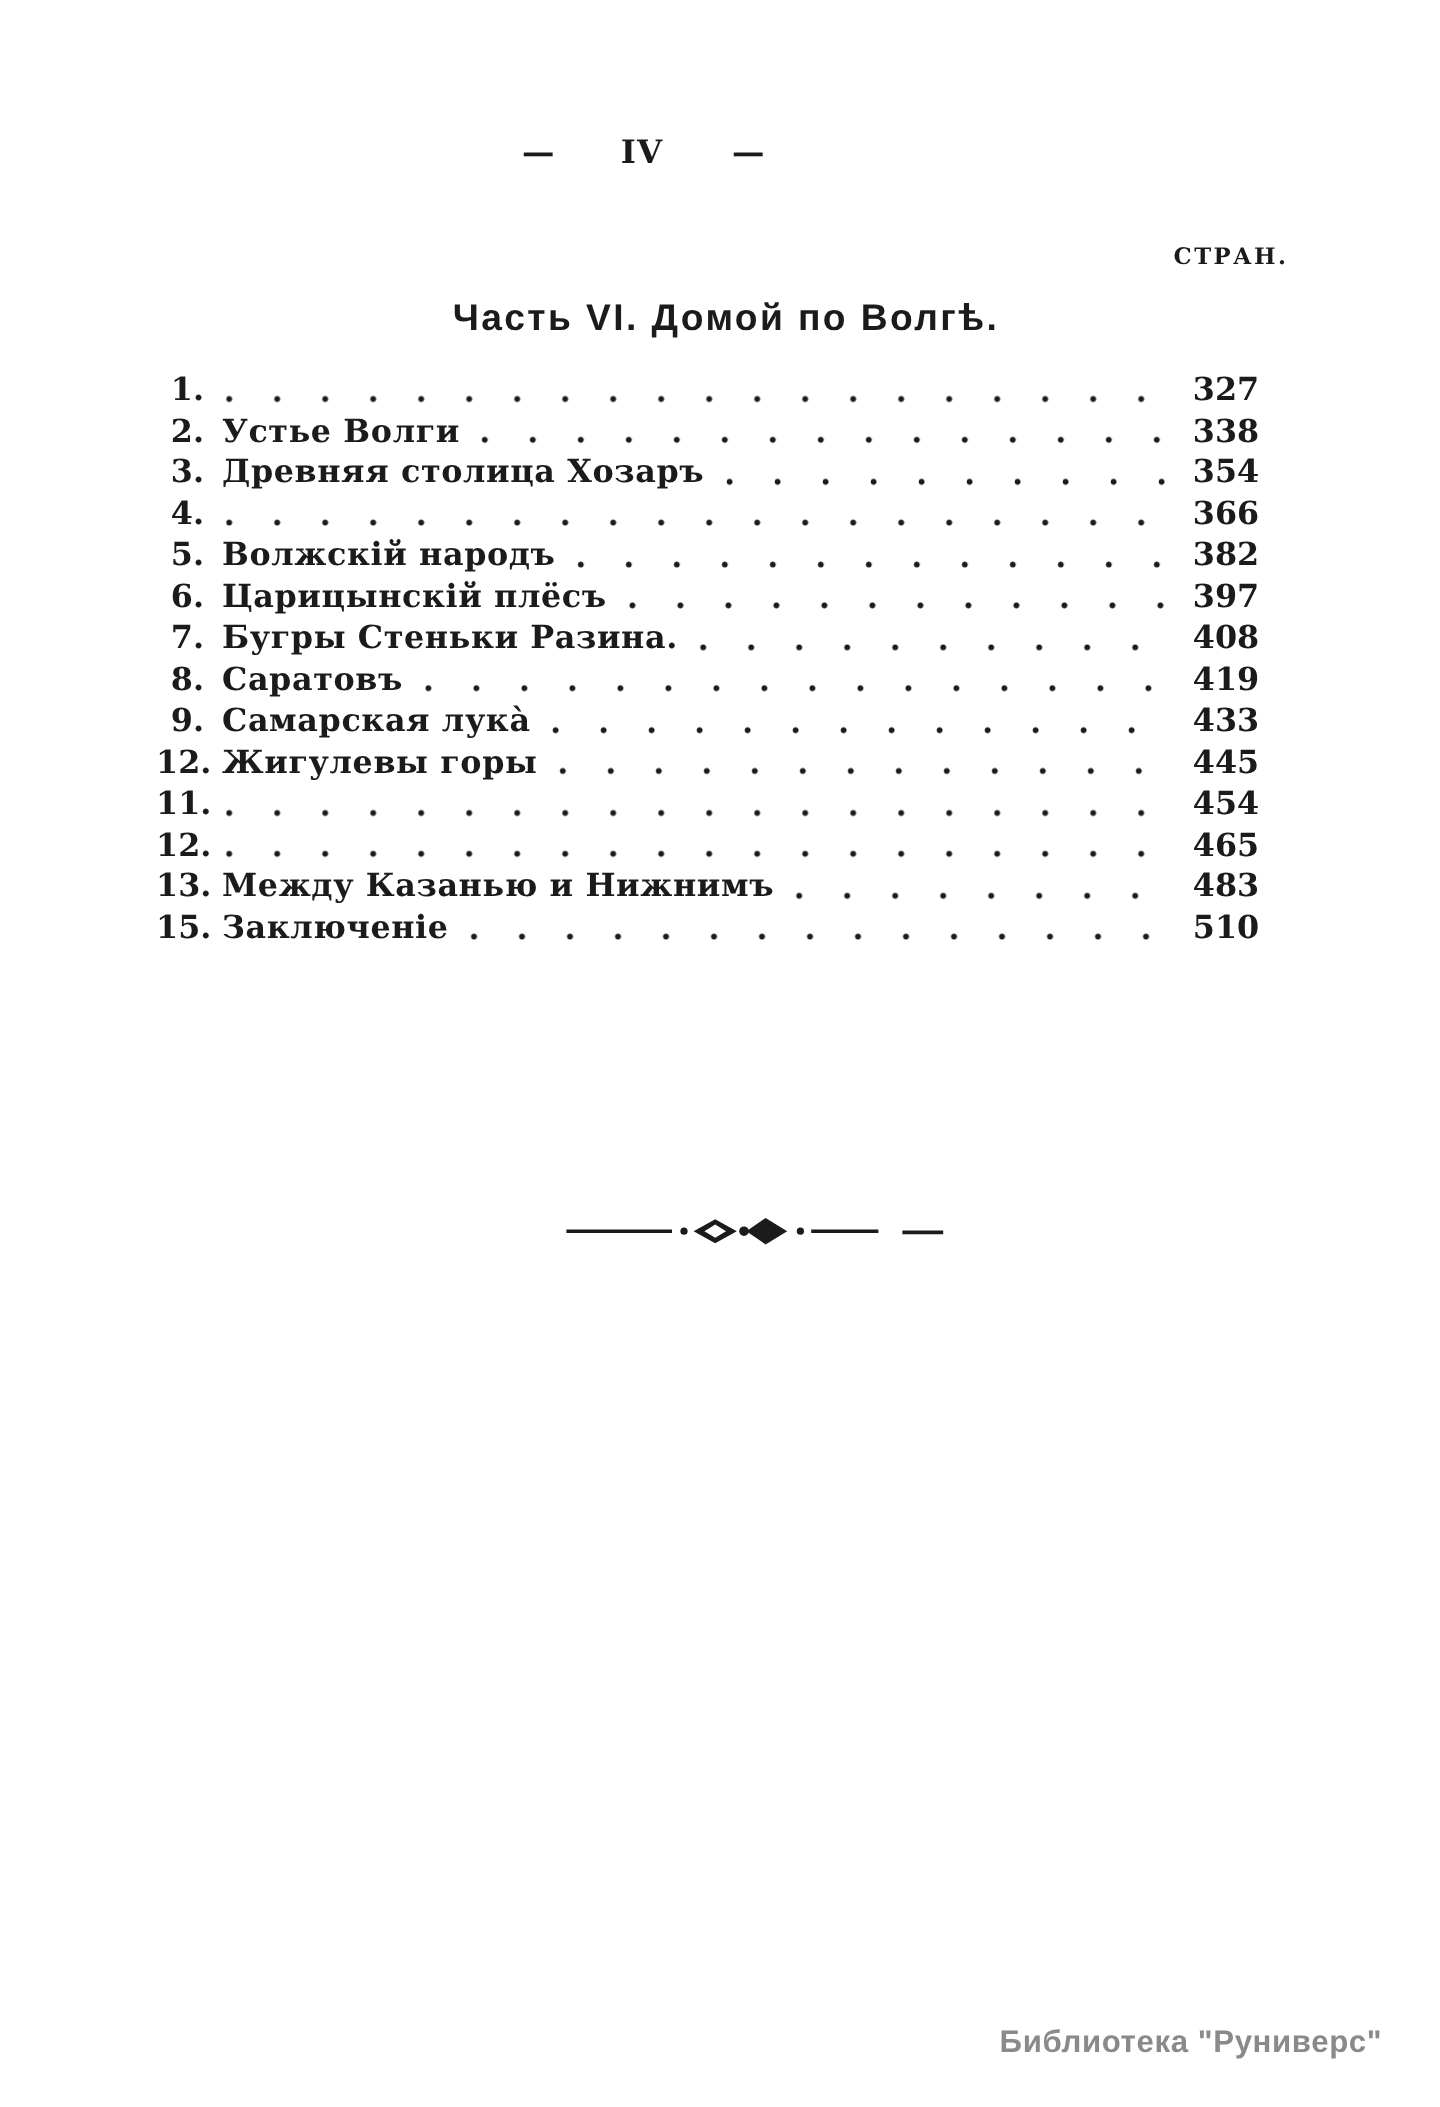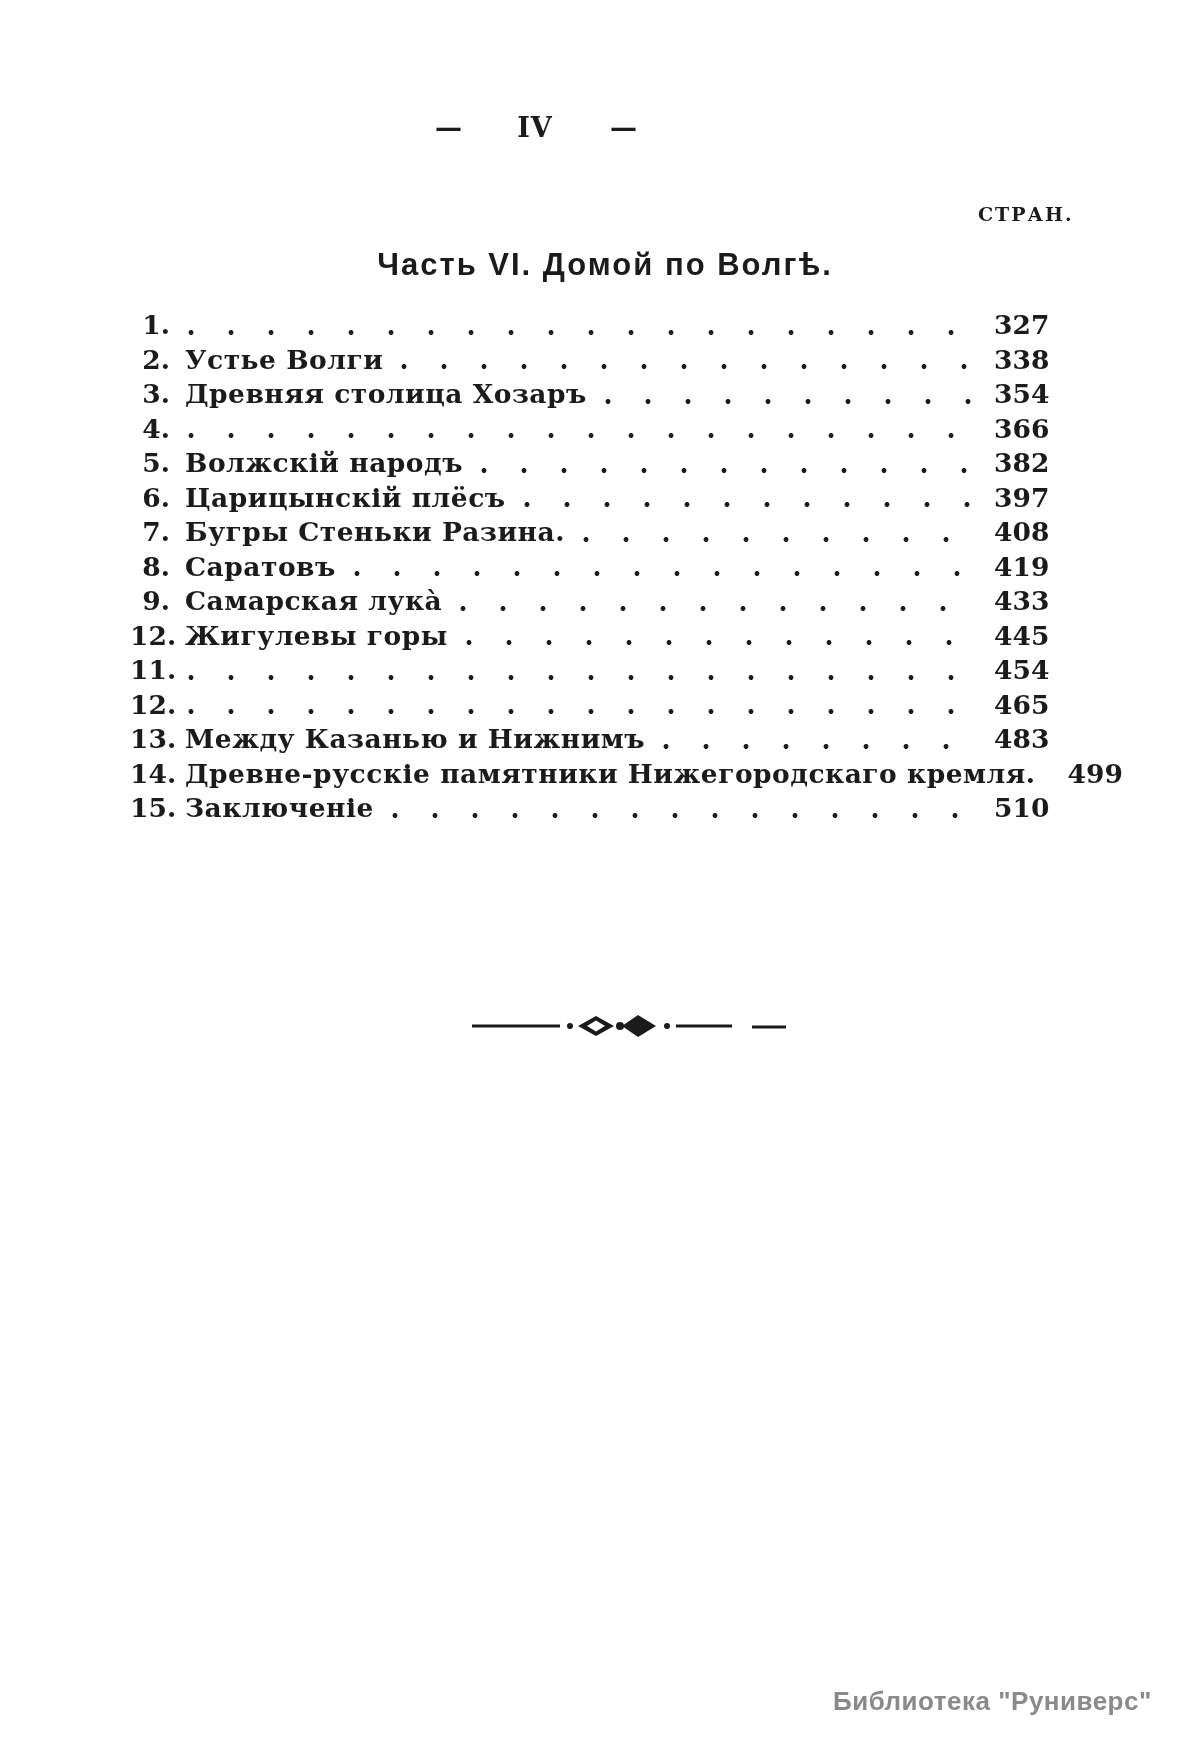--- a/index.html
+++ b/index.html
@@ -209,26 +209,20 @@
     <span class="toc-page">465</span>
   </div>
 
   <div class="toc-row">
     <span class="toc-num">13.</span>
     <span class="toc-title">Между Казанью и Нижнимъ</span>
     <span class="toc-leader"></span>
     <span class="toc-page">483</span>
   </div>
 
-  <div class="toc-row">
-    <span class="toc-num">14.</span>
-    <span class="toc-title">Древне-русскіе памятники Нижегородскаго кремля.</span>
-    <span class="toc-leader"></span>
-    <span class="toc-page">499</span>
-  </div>
 
   <div class="toc-row">
     <span class="toc-num">15.</span>
     <span class="toc-title">Заключеніе</span>
     <span class="toc-leader"></span>
     <span class="toc-page">510</span>
   </div>
 </div>
 
 <svg class="divider" viewBox="0 0 320 28" xmlns="http://www.w3.org/2000/svg">

